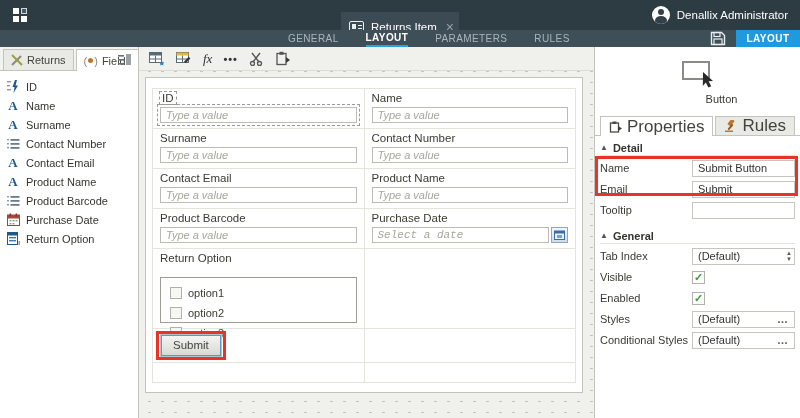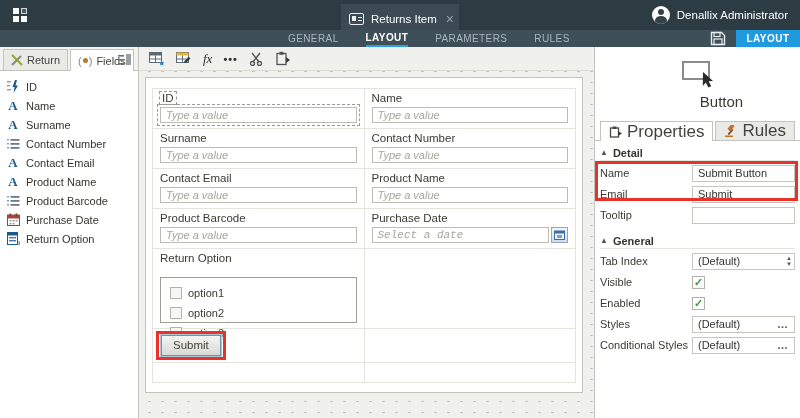--- a/index.html
+++ b/index.html
@@ -4,21 +4,21 @@
 <style>
   * { margin:0; padding:0; box-sizing:border-box; }
   html,body { width:800px; height:418px; overflow:hidden; }
   body { font-family:"Liberation Sans", sans-serif; background:#fff; position:relative; }
 
   
   .topbar { height:30px; background:#2d3b43; position:relative; display:flex; align-items:center; }
   .waffle { width:15px; height:15px; margin-left:13px; display:grid; grid-template-columns:6px 6px; grid-template-rows:6px 6px; gap:2px; }
   .waffle span { background:#fff; }
   .waffle span.hollow { background:#4a5a63; border:1px solid #cfd6da; }
-  .doc-tab { position:absolute; left:341px; top:4px; height:30px; width:118px; background:#3b4a53; display:flex; align-items:center; gap:7px; padding:0 8px; }
+  .doc-tab { position:absolute; left:341px; top:12px; height:30px; width:118px; background:#3b4a53; display:flex; align-items:center; gap:7px; padding:0 8px; }
   .doc-tab .formicon { width:15px; height:12px; border:1.5px solid #e8edef; border-radius:2px; position:relative; flex:none; }
   .doc-tab .formicon:before { content:""; position:absolute; left:1.5px; top:2px; width:4px; height:5px; background:#e8edef; }
   .doc-tab .formicon:after { content:""; position:absolute; right:1.5px; top:2.5px; width:4px; height:1.5px; background:#e8edef; box-shadow:0 3px 0 #e8edef; }
   .doc-tab .title { color:#fff; font-size:11.5px; white-space:nowrap; }
   .doc-tab .close { color:#93a3ab; font-size:14px; line-height:10px; margin-left:2px; cursor:pointer; }
   .userbox { position:absolute; right:12px; top:0; height:30px; display:flex; align-items:center; gap:7px; }
   .avatar { width:18px; height:18px; border-radius:50%; background:#fff; position:relative; overflow:hidden; }
   .avatar:before { content:""; position:absolute; left:6px; top:3px; width:6px; height:6px; border-radius:50%; background:#33414a; }
   .avatar:after { content:""; position:absolute; left:3px; top:10px; width:12px; height:9px; border-radius:50%; background:#33414a; }
   .username { color:#fff; font-size:11.5px; }
@@ -74,21 +74,21 @@
   .submit-btn { font-size:11.5px; color:#44443e; background:linear-gradient(#f4f4f2,#d9d9d4); border:1px solid #6b94b5; box-shadow:0 0 0 1px #aac4d8; padding:3px 11px 4px; cursor:pointer; font-family:"Liberation Sans",sans-serif; }
   .empty-cell { height:20px; }
 
   
   .redbox { position:absolute; border:3px solid #e8332b; pointer-events:none; }
   .redbox.submit { left:-5px; top:-4px; right:-5px; bottom:-4px; }
 
   
   .rightpanel { width:205px; background:#fff; font-size:11px; display:flex; flex-direction:column; }
   .ctl-preview { padding-top:13px; display:flex; flex-direction:column; align-items:center; }
-  .ctl-preview .lbl { margin-top:5px; color:#3a3a33; font-size:15px;margin-left:48px; }
+  .ctl-preview .lbl { margin-top:5px; color:#3a3a33; font-size:11px;margin-left:48px; }
   .prop-tabs { margin-top:9px; display:flex; align-items:flex-end; padding-left:5px; border-bottom:1px solid #c4c4bd; height:22px; }
   .prop-tab { height:19px; display:flex; align-items:center; gap:5px; padding:0 8px; font-size:17px; color:#44443e; border:1px solid #c4c4bd; border-bottom:none; background:#e9e9e5; margin-right:2px; cursor:pointer; }
   .prop-tab.active { background:#fff; height:20px; margin-bottom:-1px; }
   .prop-body { padding:4px 5px 0 5px; }
   .sect-head { height:16px; display:flex; align-items:center; gap:5px; font-weight:bold; color:#34342f; border-bottom:1px solid #e4e4df; margin-bottom:3px; cursor:pointer; }
   .sect-head .chev { font-size:8px; color:#555; }
   .prow { display:flex; align-items:center; height:18px; margin-bottom:3px; }
   .prow .plabel { flex:1; color:#3a3a33; }
   .pctl { width:103px; flex:none; }
   .pinput { border:1px solid #c6c6c0; height:17px; display:flex; align-items:center; padding:0 5px; color:#333; background:#fff; position:relative; }
@@ -140,21 +140,21 @@
 
 <div class="main">
 
   <div class="sidebar">
     <div class="side-tabs">
       <div class="side-tab">
         <svg width="12" height="12" viewBox="0 0 12 12">
             <path d="M1 11 L10 2" stroke="#8a8a82" stroke-width="2"></path>
             <path d="M1 1 L11 11" stroke="#97a13c" stroke-width="2"></path>
           </svg>
-        <span>Return</span>
+        <span>Returns</span>
       </div>
       <div class="side-tab active">
         <span style="display:flex;align-items:center;font-size:11px;color:#8a8a82;">(<span style="width:5px;height:5px;border-radius:50%;background:#c0762a;margin:0 1px;"></span>)</span>
         <span>Fields</span>
       </div>
       <div class="panel-toggle">
         <svg width="14" height="13" viewBox="0 0 14 13">
             <rect x="8" y="1" width="5" height="11" fill="#9aa0a4"></rect>
             <rect x="0" y="2" width="6" height="1.6" fill="#6a7075"></rect>
             <rect x="0" y="6" width="6" height="1.6" fill="#6a7075"></rect>

